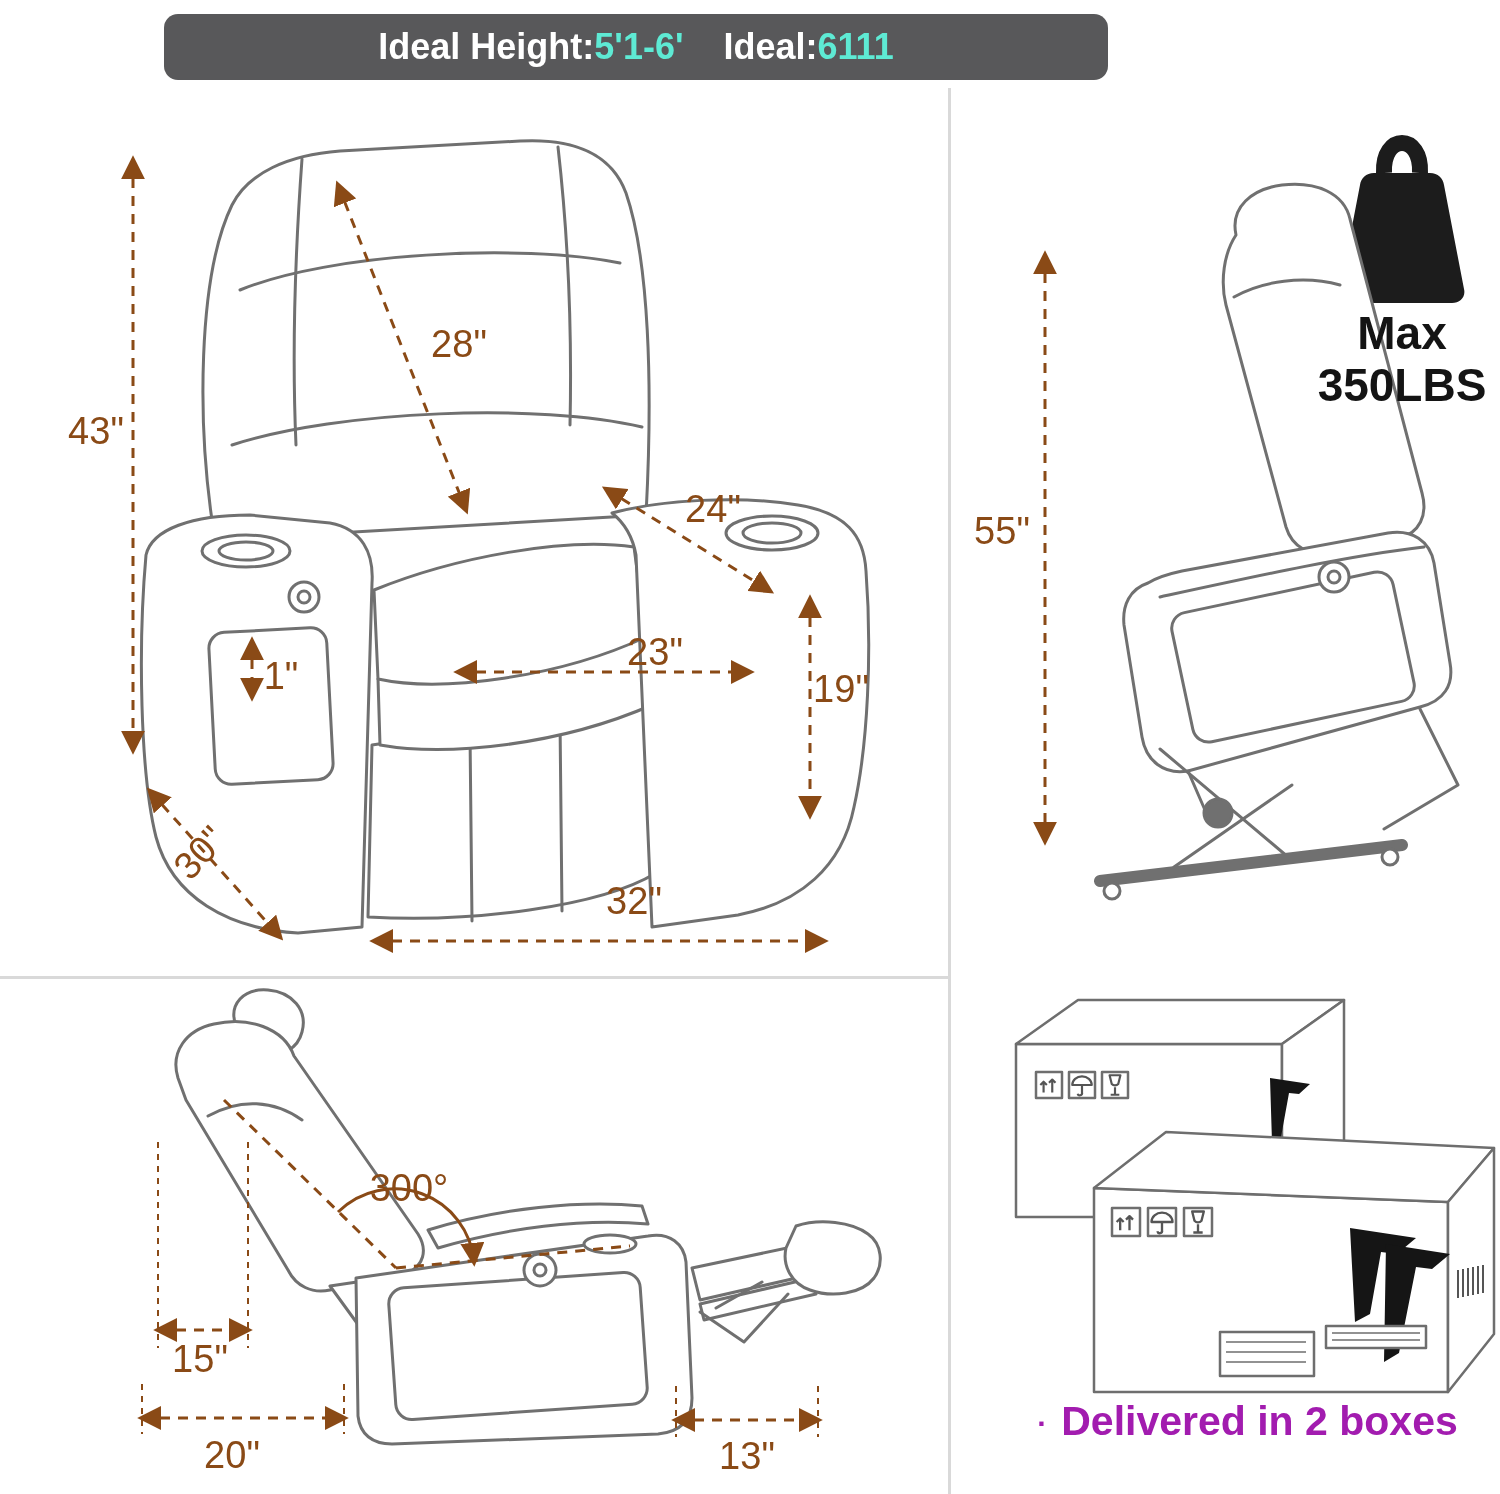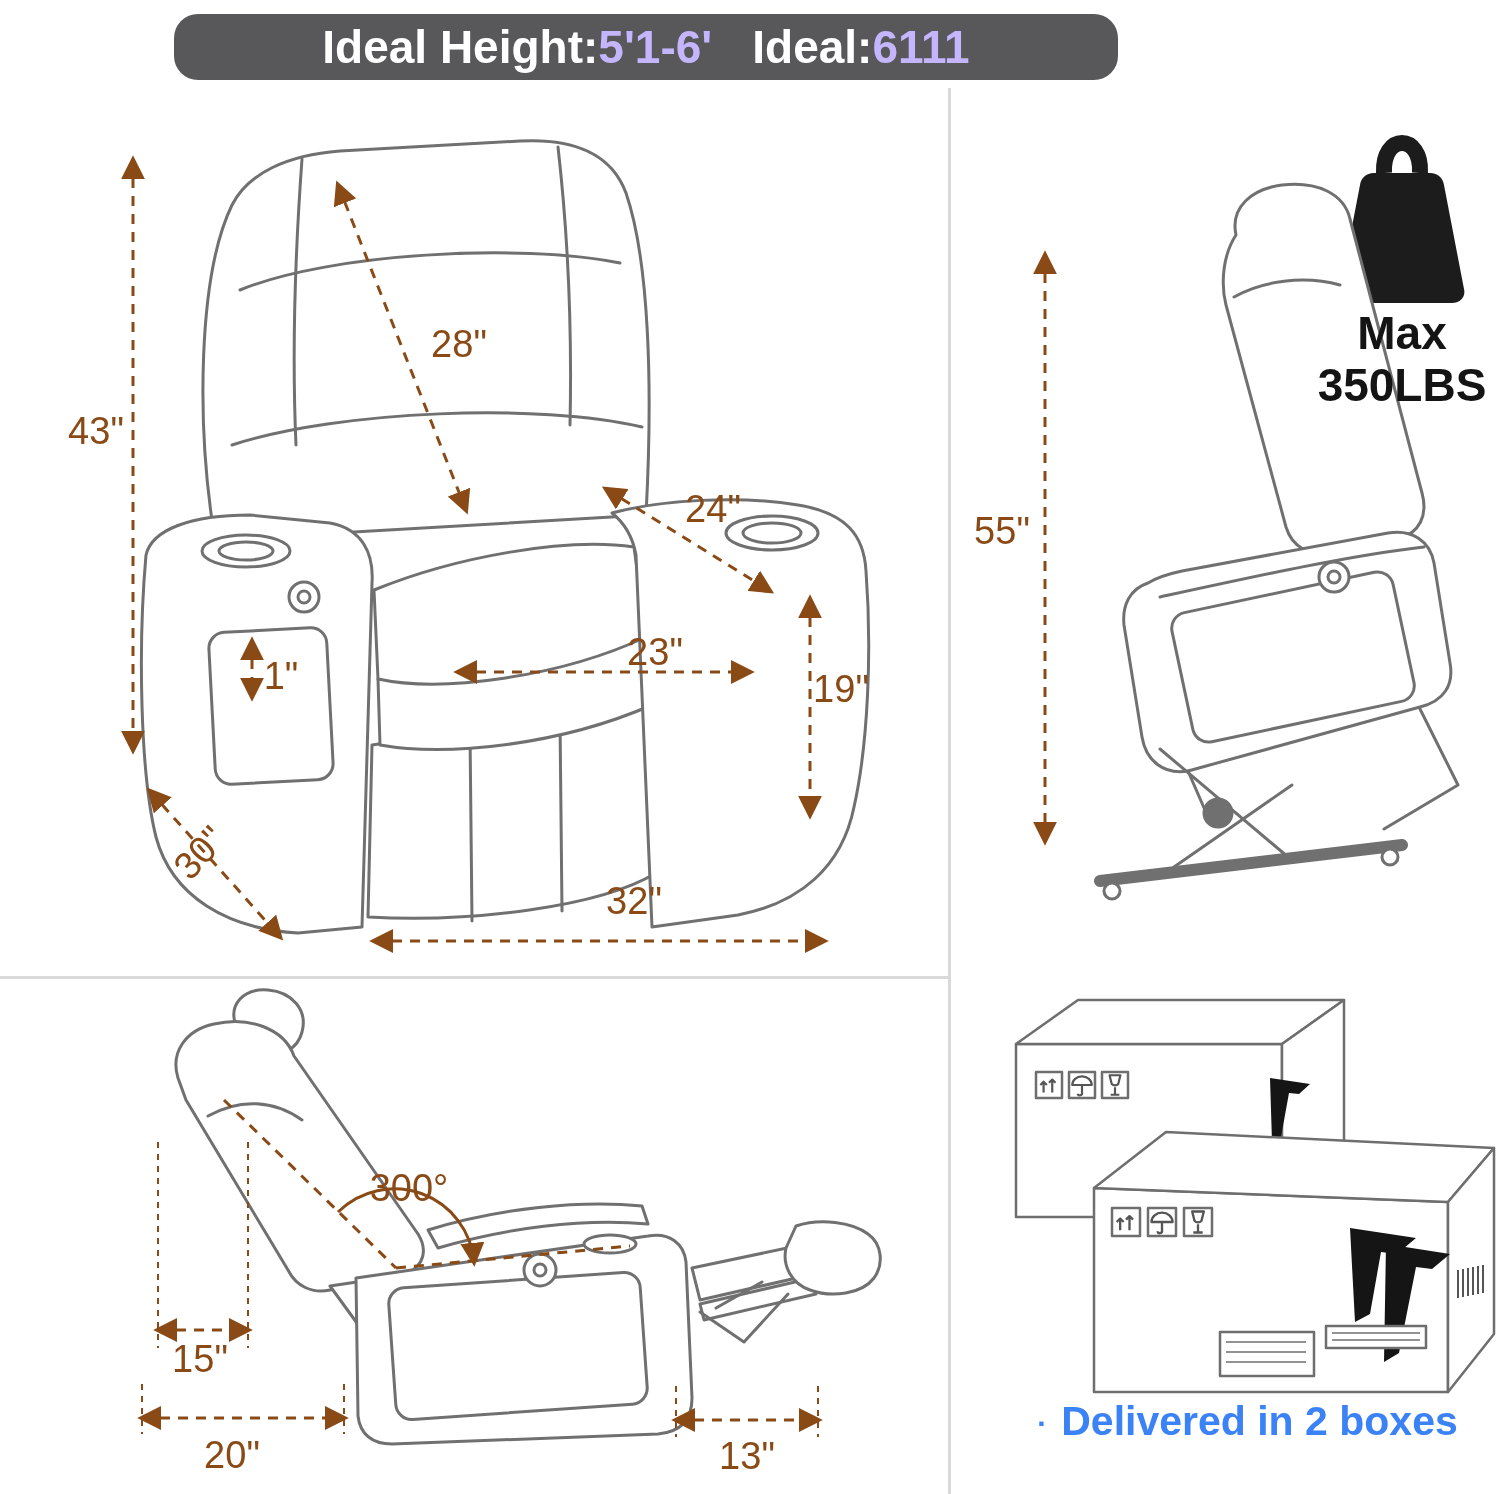--- a/index.html
+++ b/index.html
@@ -1,30 +1,30 @@
 <!DOCTYPE html>
 <html><head>
 <meta charset="utf-8">
 <style>
   html,body{margin:0;padding:0;background:#fff}
   .canvas{position:relative;width:1500px;height:1494px;background:#ffffff;
           font-family:"Liberation Sans",sans-serif;overflow:hidden}
-  .header-pill{position:absolute;left:174px;top:14px;width:944px;height:66px;
-          background:#58585A;border-radius:24px;display:flex;align-items:center;
-          justify-content:center;font-weight:bold;font-size:46px;color:#fff;white-space:pre}
-  .header-pill .orange{color:#c4b5fd}
+  .header-pill{position:absolute;left:164px;top:14px;width:944px;height:66px;
+          background:#58585A;border-radius:14px;display:flex;align-items:center;
+          justify-content:center;font-weight:bold;font-size:36px;color:#fff;white-space:pre}
+  .header-pill .orange{color:#5eead4}
   .header-pill .gap{display:inline-block;width:40px}
   .divider{position:absolute;background:#d9d9d9}
   .dim{position:absolute;color:#8A4A16;font-size:38px;font-weight:400;
        transform:translate(-50%,-50%);white-space:nowrap}
   .dim.rot{transform:translate(-50%,-50%) rotate(-47deg)}
   .maxw{position:absolute;left:1302px;top:308px;width:200px;text-align:center;
         font-weight:bold;font-size:46px;color:#141414;line-height:1.12}
   .delivered{position:absolute;left:995px;top:1398px;width:505px;text-align:center;
-        font-size:41px;font-weight:600;color:#3b82f6;white-space:nowrap}
+        font-size:41px;font-weight:600;color:#a21caf;white-space:nowrap}
   .delivered .bullet{font-size:30px;vertical-align:middle;margin-right:14px}
   svg{position:absolute}
 </style>
 </head>
 <body>
 
 <div class="canvas">
 
   <div class="header-pill">
     <span>Ideal Height:</span><span class="orange">5'1-6'</span><span class="gap"></span><span>Ideal:</span><span class="orange">6111</span>

